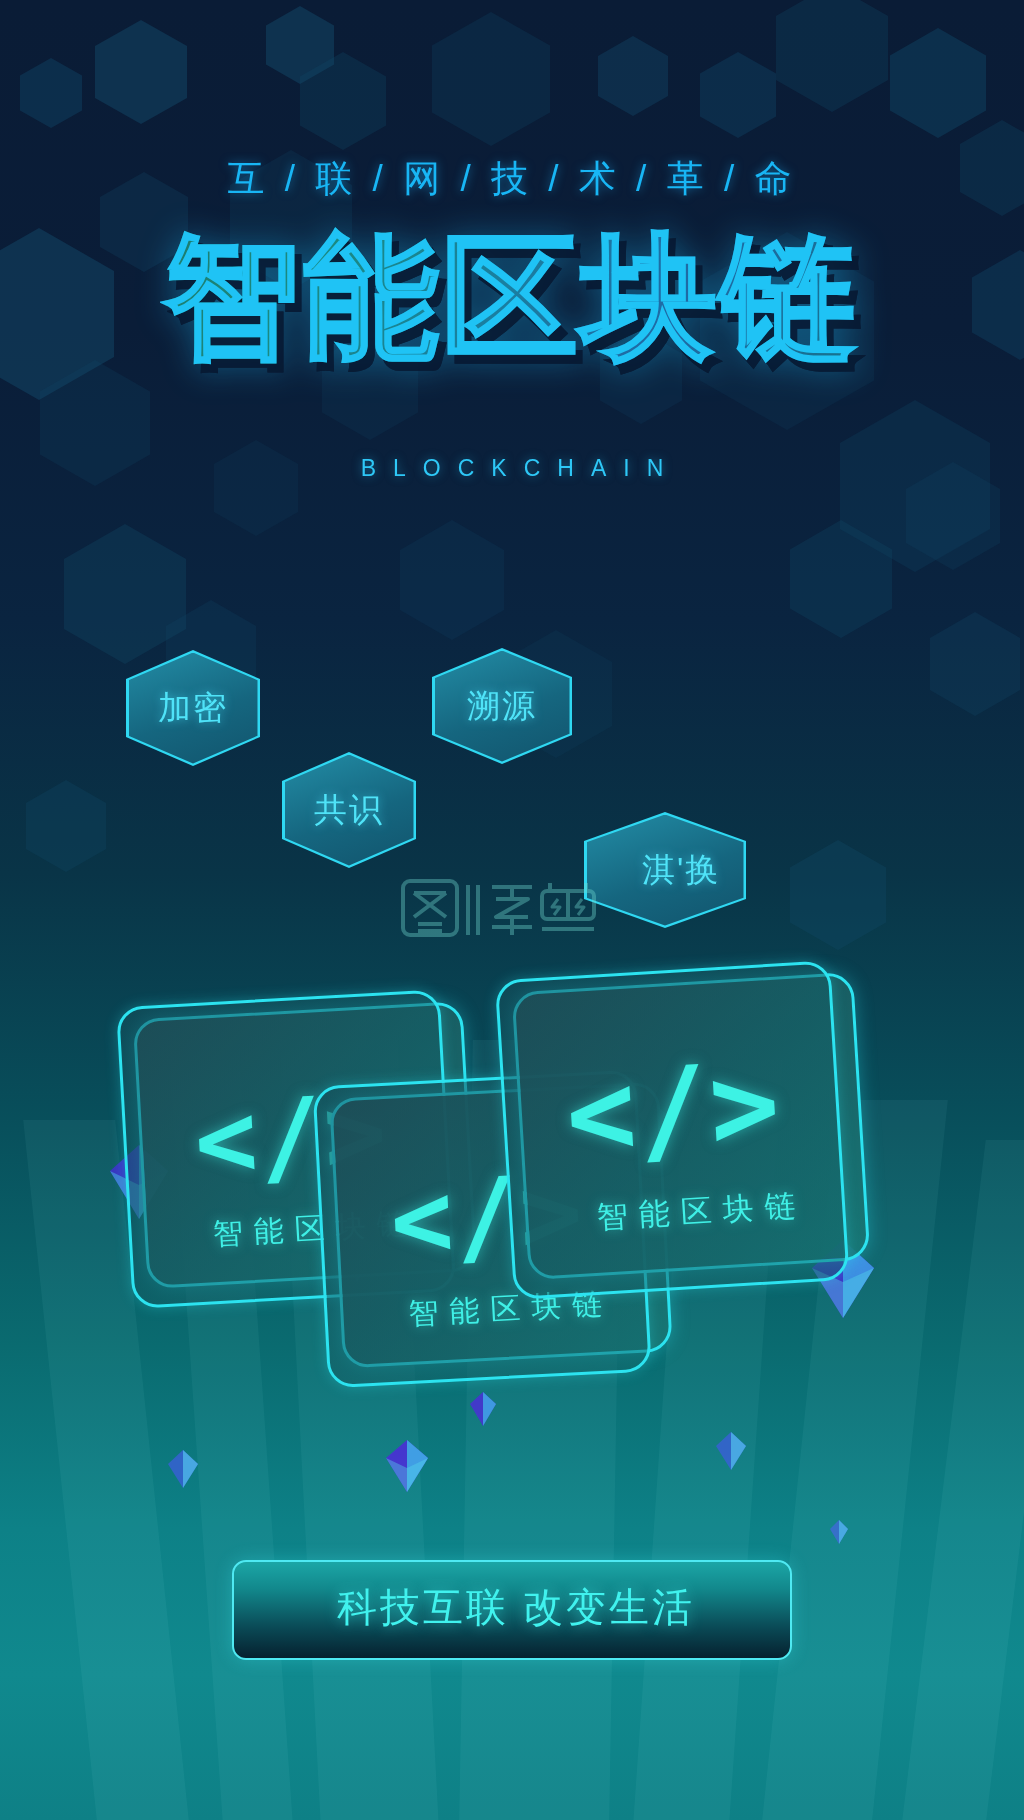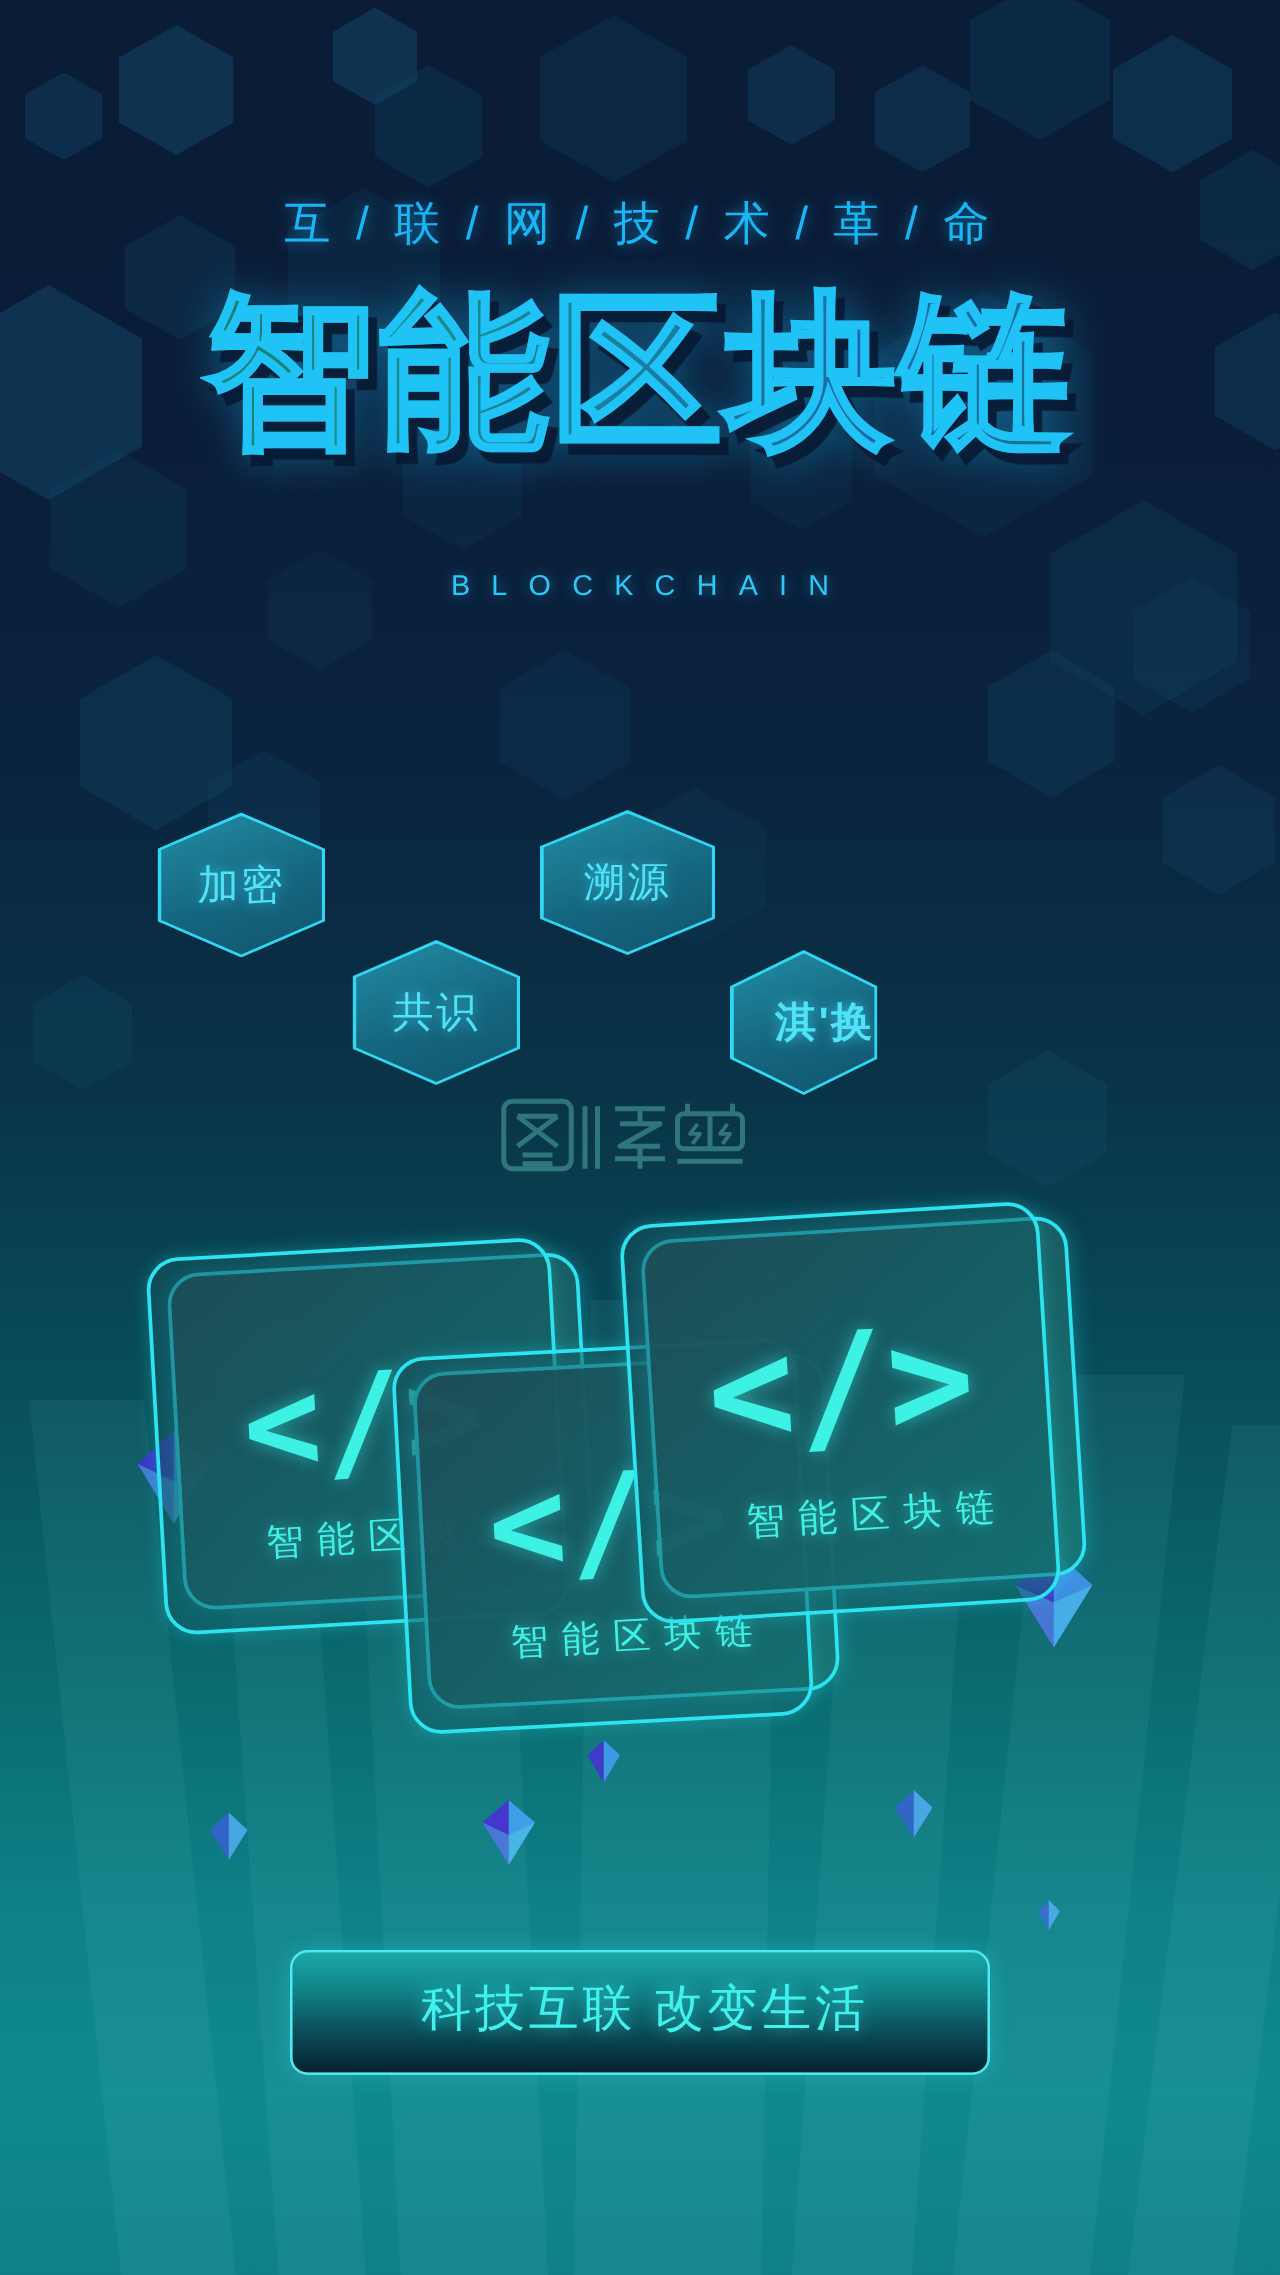--- a/index.html
+++ b/index.html
@@ -258,21 +258,21 @@
     <div class="lbl">加密</div>
   </div>
 
   <div class="badge" style="left:432px;top:648px;width:140px;height:116px;">
     <div class="ghost"></div>
     <div class="outer"></div>
     <div class="inner"></div>
     <div class="lbl">溯源</div>
   </div>
 
-  <div class="badge" style="left:584px;top:760px;width:118px;height:116px;font-weight:bold;">
+  <div class="badge" style="left:584px;top:812px;width:162px;height:116px;">
     <div class="ghost"></div>
     <div class="outer"></div>
     <div class="inner"></div>
     <div class="lbl" style="width:46px;">淇'换</div>
   </div>
 
 
   <div class="watermark">
     <svg viewBox="0 0 200 62" width="200" height="62" aria-hidden="true">
       <g fill="none" stroke="#6fd9d0" stroke-width="4" stroke-linejoin="round">

